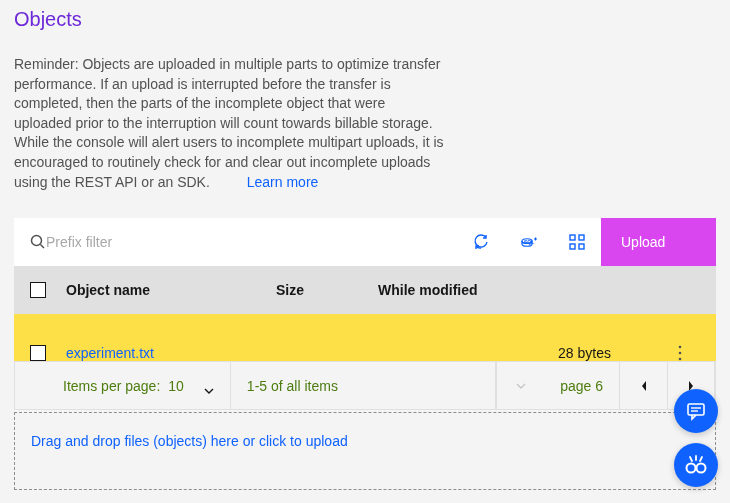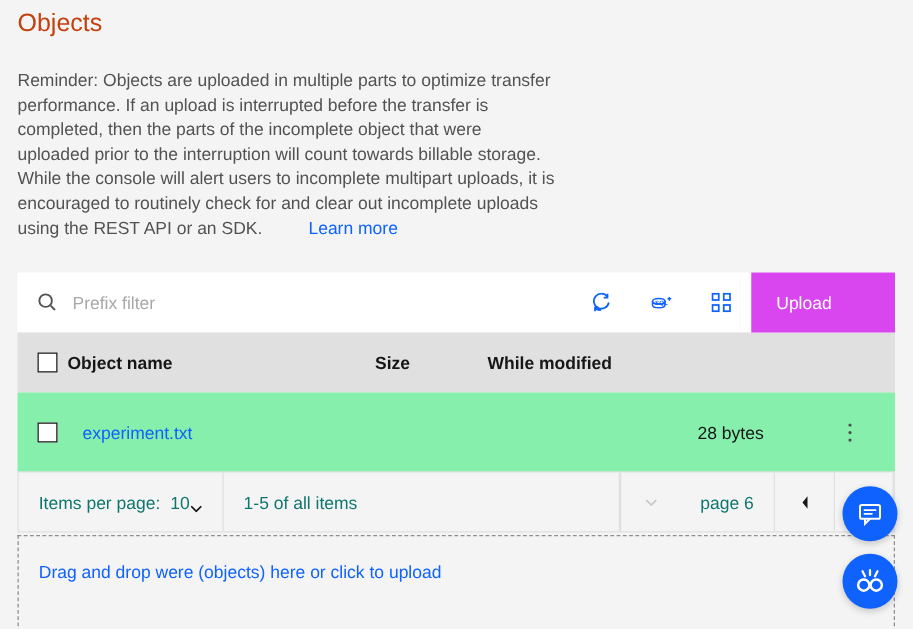--- a/index.html
+++ b/index.html
@@ -11,42 +11,42 @@
       overflow: hidden;
       position: relative;
       color: #161616;
       font-size: 14px;
     }
     .content { padding: 8px 14px; }
     .page-title {
       font-size: 20px;
       font-weight: 400;
       margin-bottom: 24px;
-      color: #c2410c;
+      color: #6d28d9;
     }
     .reminder {
       font-size: 14px;
       line-height: 1.4;
       color: #525252;
       max-width: 430px;
       margin-bottom: 26px;
     }
     .reminder a { color: #0f62fe; text-decoration: none; padding-left: 33px; }
     .toolbar {
       display: flex;
       background: #ffffff;
       height: 48px;
       align-items: stretch;
     }
     .search-wrap {
       flex: 1;
       display: flex;
       align-items: center;
       padding: 0 16px;
-      gap: 12px;
+      gap: 0;
     }
     .search-input {
       border: none;
       outline: none;
       font-size: 14px;
       flex: 1;
       color: #161616;
       background: transparent;
     }
     .search-input::placeholder { color: #a8a8a8; }
@@ -67,65 +67,67 @@
       font-size: 14px;
       cursor: pointer;
       min-width: 115px;
     }
     .table-header {
       display: flex;
       align-items: center;
       background: #e0e0e0;
       height: 48px;
       padding: 0 16px;
+      gap: 12px;
       font-weight: 600;
       font-size: 14px;
     }
     .checkbox {
       width: 16px;
       height: 16px;
       border: 1px solid #161616;
       background: #ffffff;
       flex-shrink: 0;
     }
     .col-name { flex: 1; padding-left: 8px; }
     .col-size { width: 90px; text-align: left; margin-left: 12px; }
     .col-modified { width: 270px; text-align: left; }
     .col-actions { width: 40px; }
     .table-row {
       display: flex;
-      align-items: center;
-      background: #86efac;
-      height: 64px;
+      align-items: flex-end;
+      background: #fde047;
+      height: 48px;
       padding: 0 16px;
       gap: 12px;
       border-bottom: 1px solid #e0e0e0;
       font-size: 14px;
     }
     .table-row .obj-link { color: #0f62fe; text-decoration: none; }
     .overflow { display: flex; align-items: center; justify-content: center; color: #525252; cursor: pointer; }
     .pagination {
       display: flex;
       align-items: stretch;
       background: #f4f4f4;
       border: 1px solid #e0e0e0;
       border-top: none;
       height: 48px;
       font-size: 14px;
-      color: #0f766e;
+      color: #4d7c0f;
+      padding-left: 32px;
     }
     .pag-segment {
       display: flex;
       align-items: center;
       gap: 8px;
       padding: 0 16px;
       border-right: 1px solid #e0e0e0;
     }
     .pag-range { flex: 1; justify-content: flex-start; }
-    .pag-select { display: flex; align-items: flex-end; gap: 0; }
+    .pag-select { display: flex; align-items: flex-end; gap: 20px; }
     .pag-nav {
       width: 48px;
       display: flex;
       align-items: center;
       justify-content: center;
       border-left: 1px solid #e0e0e0;
       cursor: pointer;
       color: #161616;
     }
     .pag-nav.blank { color: #c6c6c6; }
@@ -247,21 +249,21 @@
         </svg>
     </div>
     <div class="pag-nav" style="border-right:1px solid #e0e0e0;">
       <svg width="8" height="12" viewBox="0 0 8 12">
           <path d="M2 1 L6 6 L2 11" fill="#161616"></path>
         </svg>
     </div>
   </div>
 
   <div class="dropzone">
-    <span class="dropzone-text">Drag and drop were (objects) here or click to upload</span>
+    <span class="dropzone-text">Drag and drop files (objects) here or click to upload</span>
   </div>
 </div>
 
 <div class="fab fab-chat">
   <svg width="22" height="22" viewBox="0 0 22 22" fill="none">
       <rect x="3" y="4" width="16" height="11" rx="1.5" stroke="#ffffff" stroke-width="1.6"></rect>
       <path d="M7 15 L7 19 L11 15" stroke="#ffffff" stroke-width="1.6" fill="none"></path>
       <line x1="6" y1="8" x2="16" y2="8" stroke="#ffffff" stroke-width="1.4"></line>
       <line x1="6" y1="11" x2="13" y2="11" stroke="#ffffff" stroke-width="1.4"></line>
     </svg>

